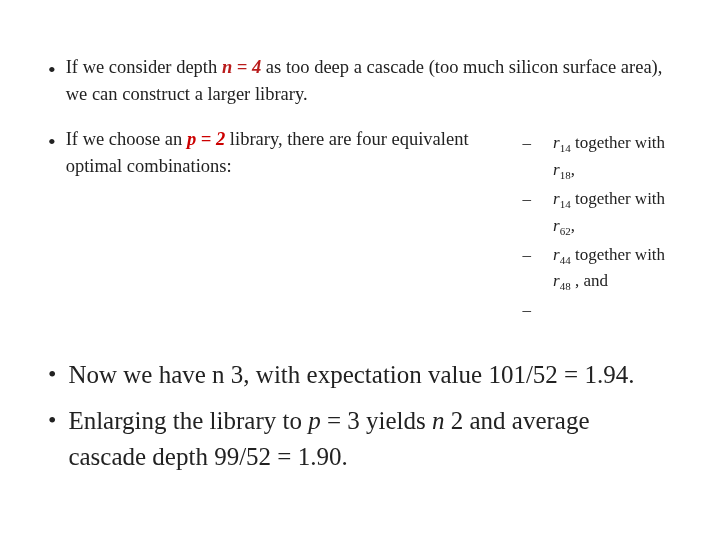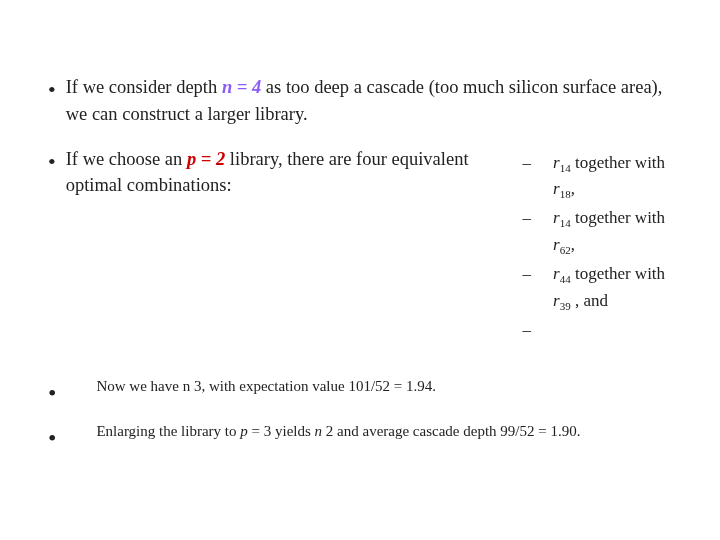--- a/index.html
+++ b/index.html
@@ -35,21 +35,21 @@
       font-size: 22px;
       margin-right: 10px;
       line-height: 1.45;
       flex-shrink: 0;
     }
     .bullet-text {
       font-size: 18.5px;
       line-height: 1.45;
     }
     .highlight-red {
-      color: #8b5cf6;
+      color: #b91c1c;
       font-style: italic;
       font-weight: bold;
     }
     .italic-red {
       color: #cc0000;
       font-style: italic;
       font-weight: bold;
     }
     .sub-bullets {
       margin-left: 32px;
@@ -85,23 +85,22 @@
       align-items: flex-start;
       margin-bottom: 10px;
     }
     .large-bullet-dot {
       font-size: 24px;
       margin-right: 12px;
       line-height: 1.45;
       flex-shrink: 0;
     }
     .large-bullet-text {
-      font-size: 15px;
+      font-size: 25px;
       line-height: 1.45;
-      margin-left: 28px;
     }
   </style>
 </head>
 <body>
 
 <div class="slide">
 
   <div class="bullet-main">
     <span class="bullet-dot">•</span>
     <span class="bullet-text">
@@ -128,21 +127,21 @@
         <div class="sub-bullet">
           <span class="sub-dash">–</span>
           <span class="sub-text">
             <i>r</i><sub>14</sub> together with <i>r</i><sub>62</sub>,
           </span>
         </div>
 
         <div class="sub-bullet">
           <span class="sub-dash">–</span>
           <span class="sub-text">
-            <i>r</i><sub>44</sub> together with <i>r</i><sub>39</sub> , and
+            <i>r</i><sub>44</sub> together with <i>r</i><sub>48</sub> , and
           </span>
         </div>
 
         <div class="sub-bullet">
           <span class="sub-dash">–</span>
         </div>
 
       </div>
     </div>
   </div>

